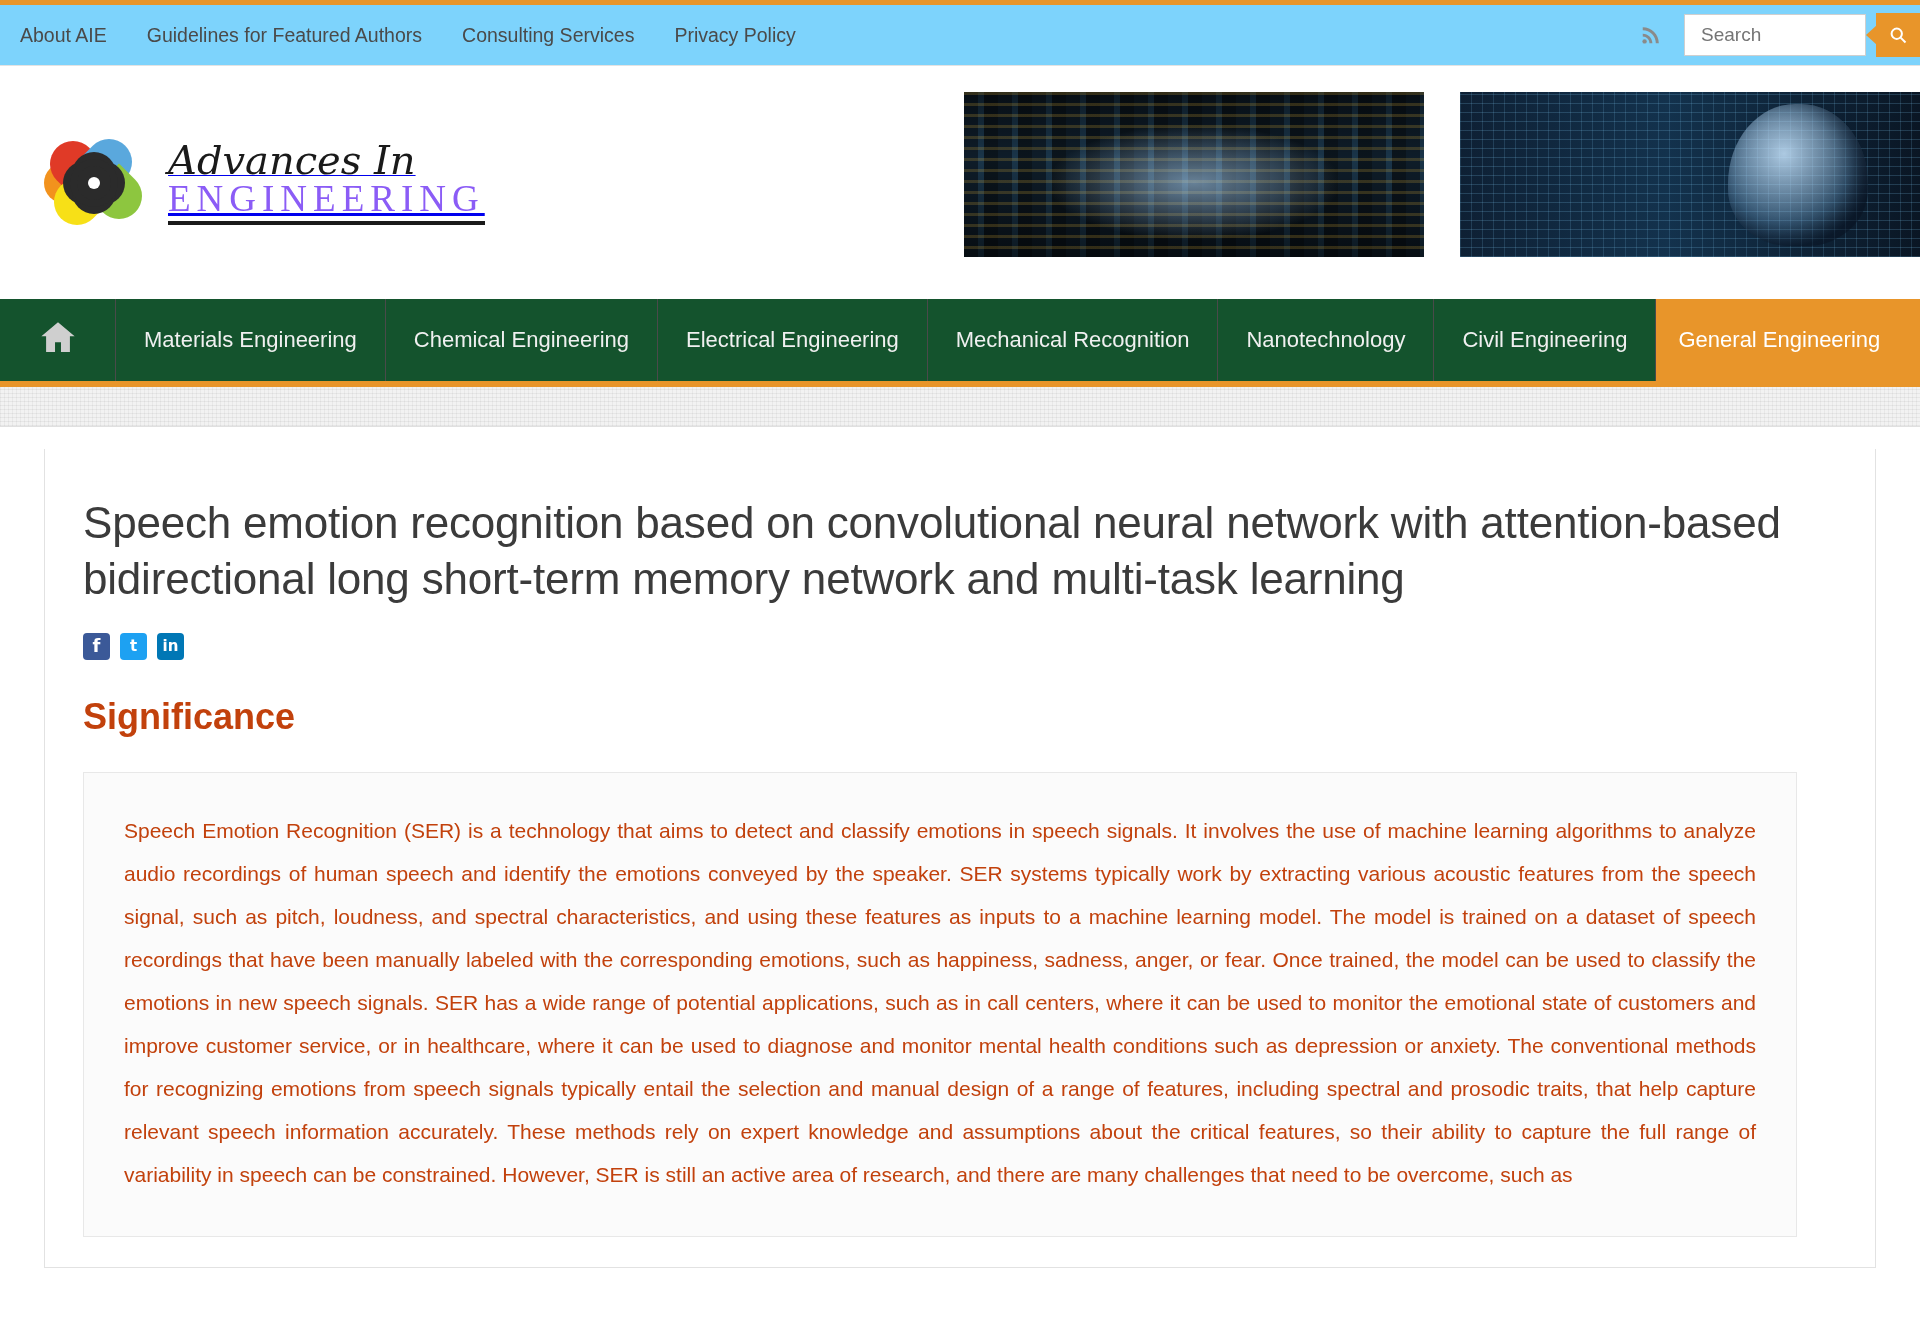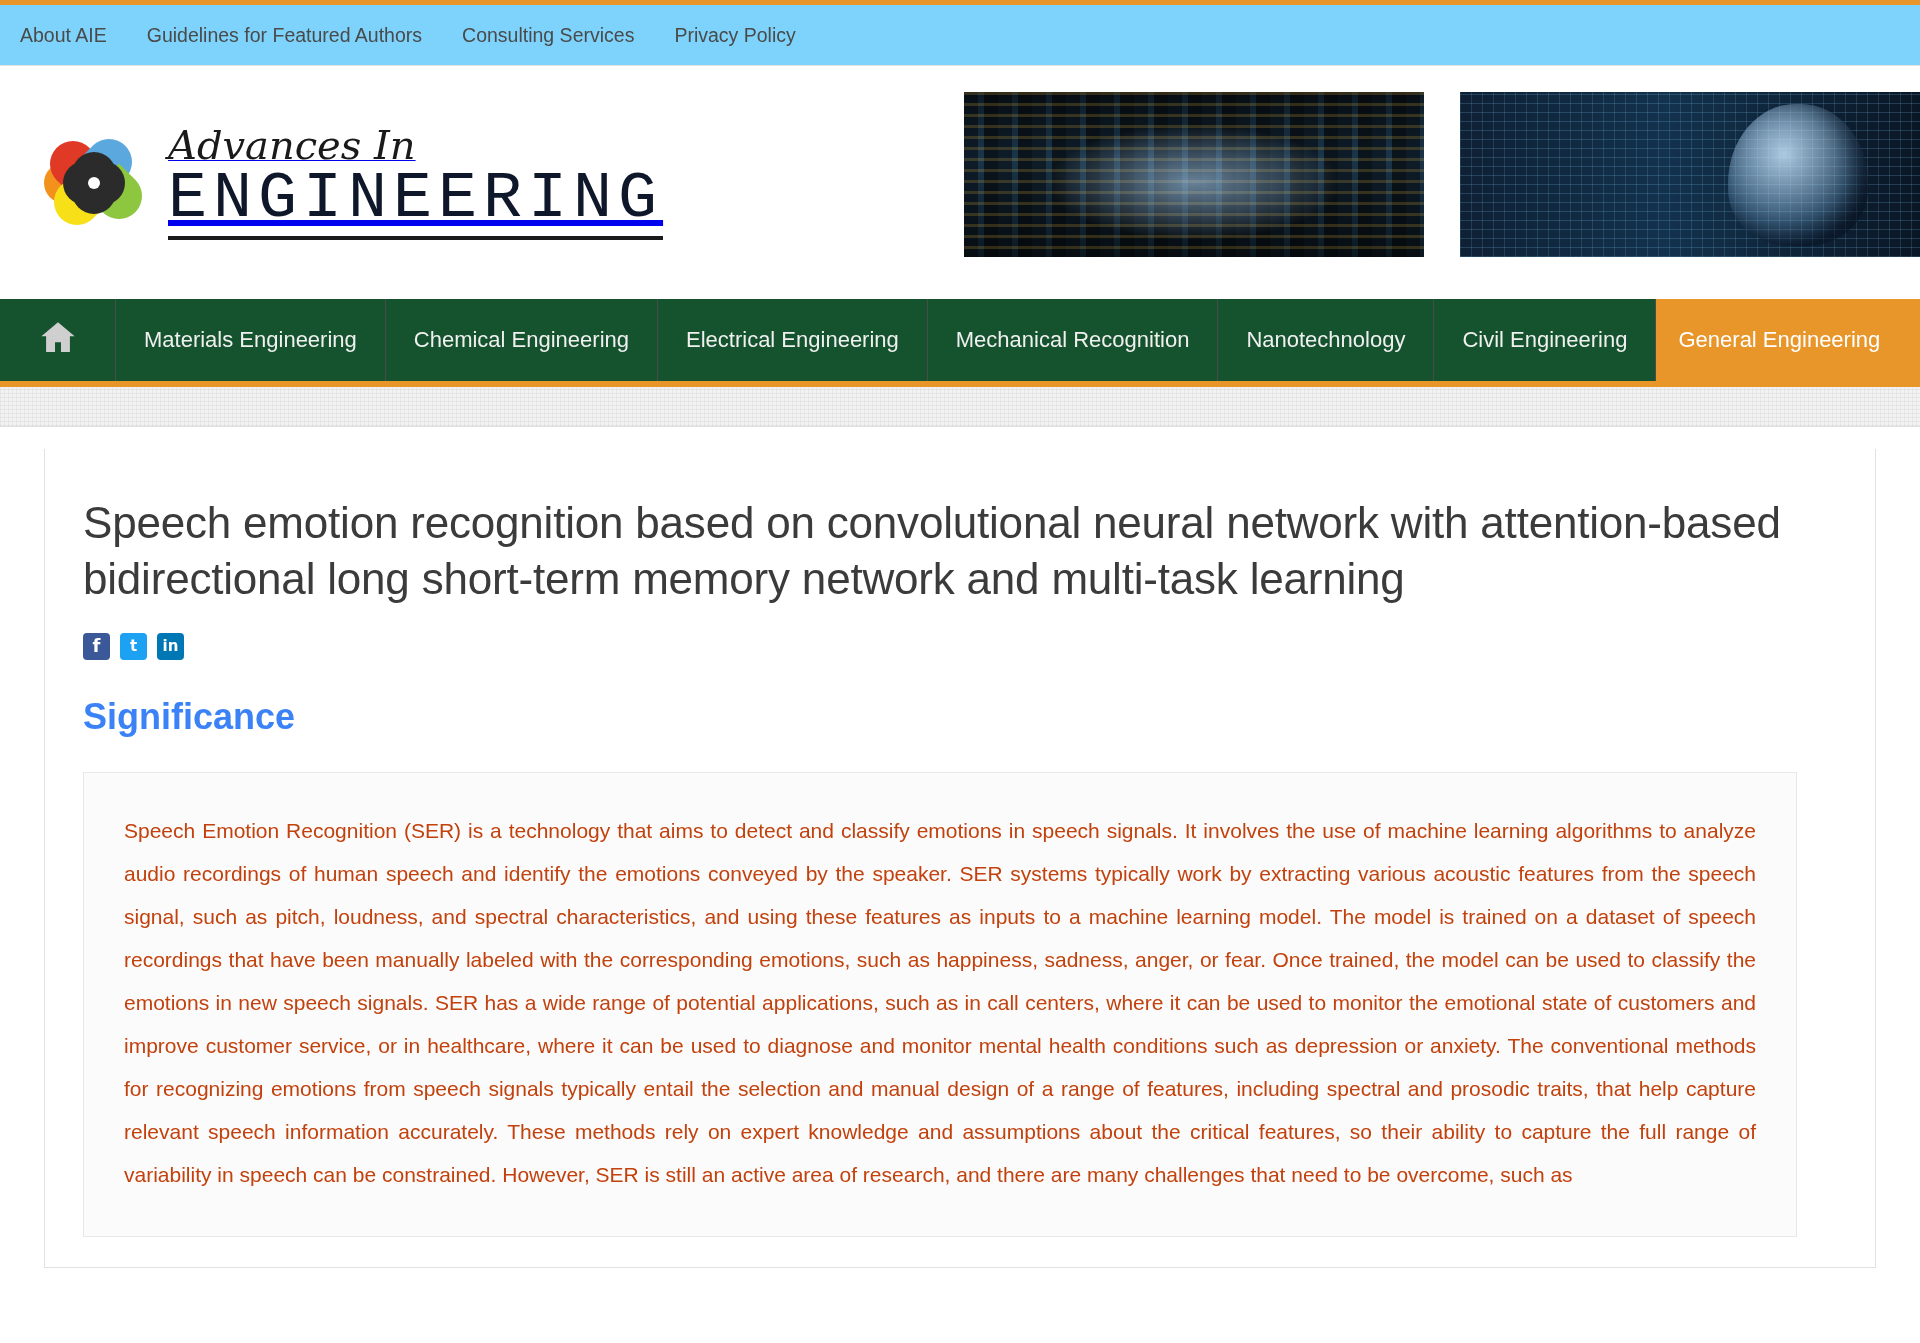--- a/index.html
+++ b/index.html
@@ -152,23 +152,23 @@
   .logo-line1 {
     font-family: "DejaVu Serif", serif;
     font-style: italic;
     font-weight: normal;
     font-size: 40px;
     color: #1a1a1a;
     letter-spacing: 0px;
     line-height: 1;
   }
   .logo-line2 {
-    font-family: Liberation Mono, monospace;
-    font-size: 65px;
-    color: #0f172a;
+    font-family: Liberation Serif, serif;
+    font-size: 37px;
+    color: #8b5cf6;
     letter-spacing: 6px;
     line-height: 1.05;
     border-bottom: 4px solid #1a1a1a;
     padding-bottom: 2px;
   }
   .banner-imgs {
     position: absolute;
     right: 0px;
     top: 26px;
     display: flex;
@@ -298,21 +298,21 @@
     font-size: 18px;
     line-height: 1;
     cursor: pointer;
   }
   .fb { background: #3b5998; }
   .tw { background: #1da1f2; font-size: 15px; }
   .li { background: #0077b5; font-size: 15px; }
 
   .section-heading {
     font-size: 36px;
-    color: #3b82f6;
+    color: #c2410c;
     font-weight: bold;
     margin: 0 0 34px 0;
   }
   .quote-block {
     border: 1px solid #e8e8e8;
     background: #fbfbfb;
     padding: 36px 40px 40px 40px;
   }
   .quote-block p {
     margin: 0;
@@ -325,20 +325,39 @@
 </head>
 <body>
 
 <div class="topbar">
   <nav class="topnav">
     <a href="#">About AIE</a>
     <a href="#">Guidelines for Featured Authors</a>
     <a href="#">Consulting Services</a>
     <a href="#">Privacy Policy</a>
   </nav>
+  <div class="top-right">
+    <span class="rss-icon">
+      <svg viewBox="0 0 24 24" width="22" height="22" fill="#8a8a8a">
+          <circle cx="5" cy="19" r="2.4"></circle>
+          <path d="M3 10.5v3.2c4.1 0 7.3 3.2 7.3 7.3h3.2C13.5 15.2 8.8 10.5 3 10.5z"></path>
+          <path d="M3 3.5v3.2c7.9 0 14.3 6.4 14.3 14.3h3.2C20.5 11.4 12.7 3.5 3 3.5z"></path>
+        </svg>
+    </span>
+    <div class="search-box">
+      <input type="text" placeholder="Search" style="">
+    </div>
+    <div class="search-arrow"></div>
+    <button class="search-btn">
+      <svg viewBox="0 0 24 24" width="20" height="20" fill="none" stroke="#ffffff" stroke-width="2.4">
+          <circle cx="10.5" cy="10.5" r="6.2"></circle>
+          <line x1="15.2" y1="15.2" x2="21" y2="21"></line>
+        </svg>
+    </button>
+  </div>
 </div>
 
 <div class="masthead">
   <a class="logo-wrap" href="#">
     <span class="logo-mark">
       <span class="petal p5"></span>
       <span class="petal p1"></span>
       <span class="petal p2"></span>
       <span class="petal p3"></span>
       <span class="petal p4"></span>

